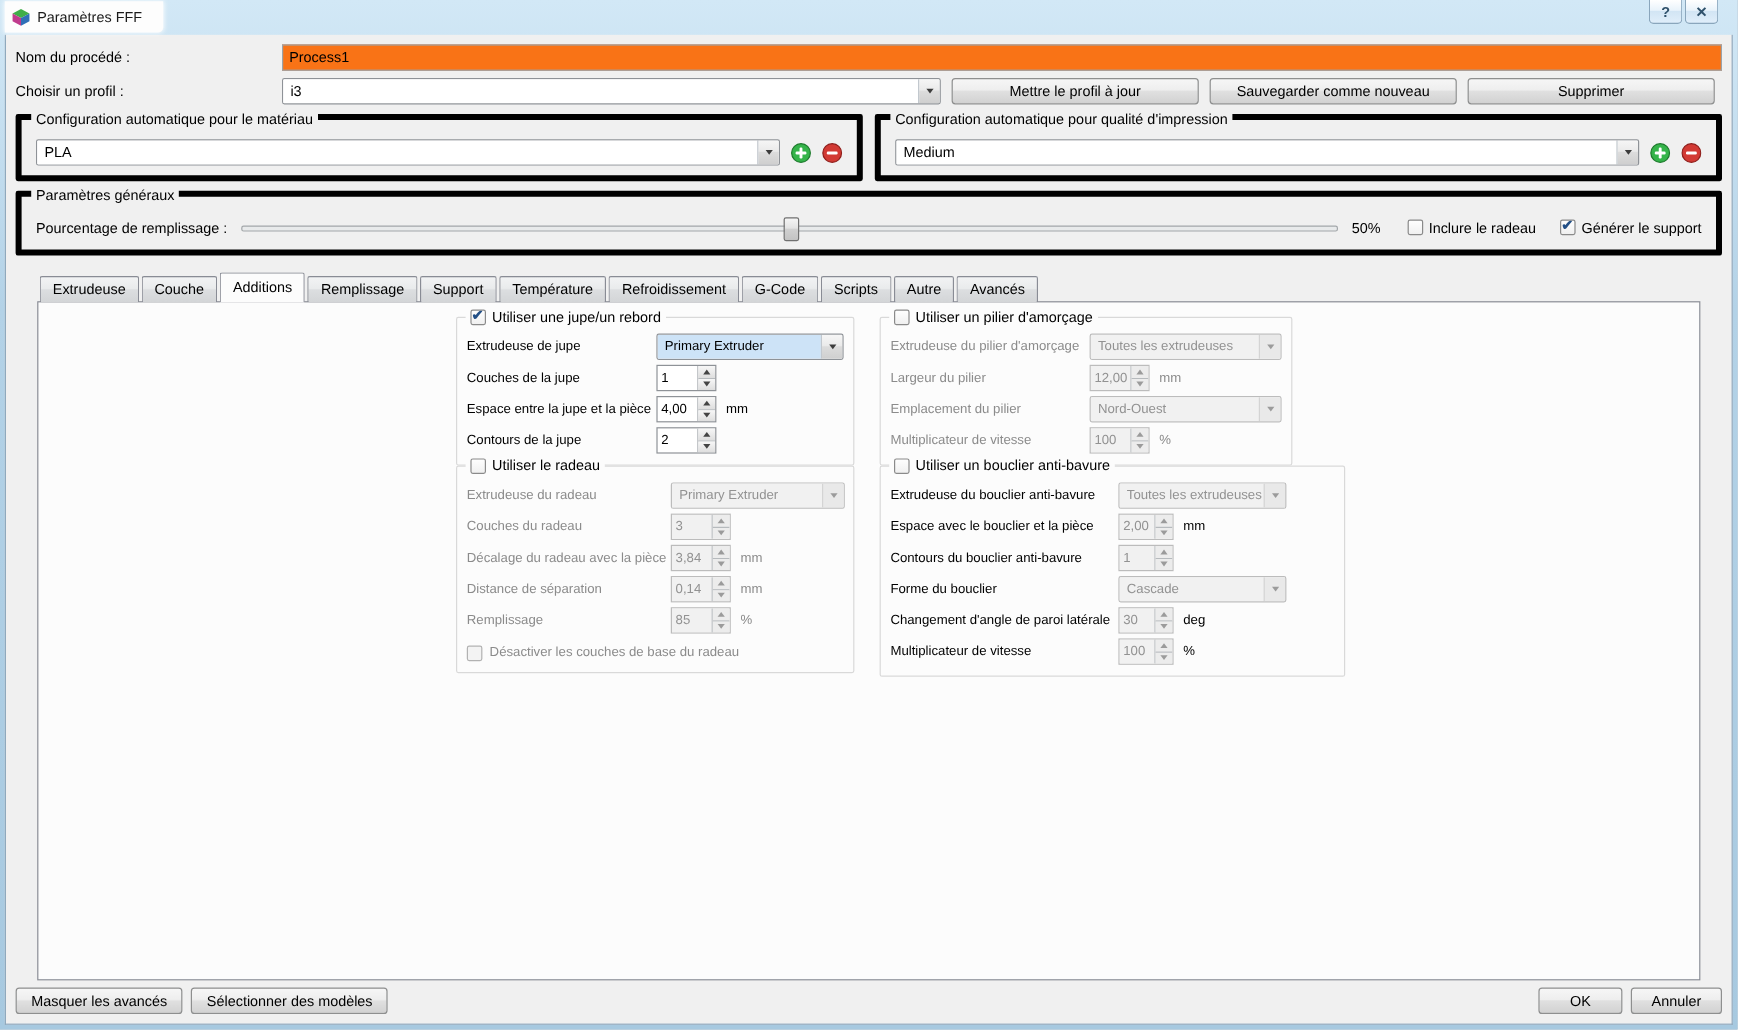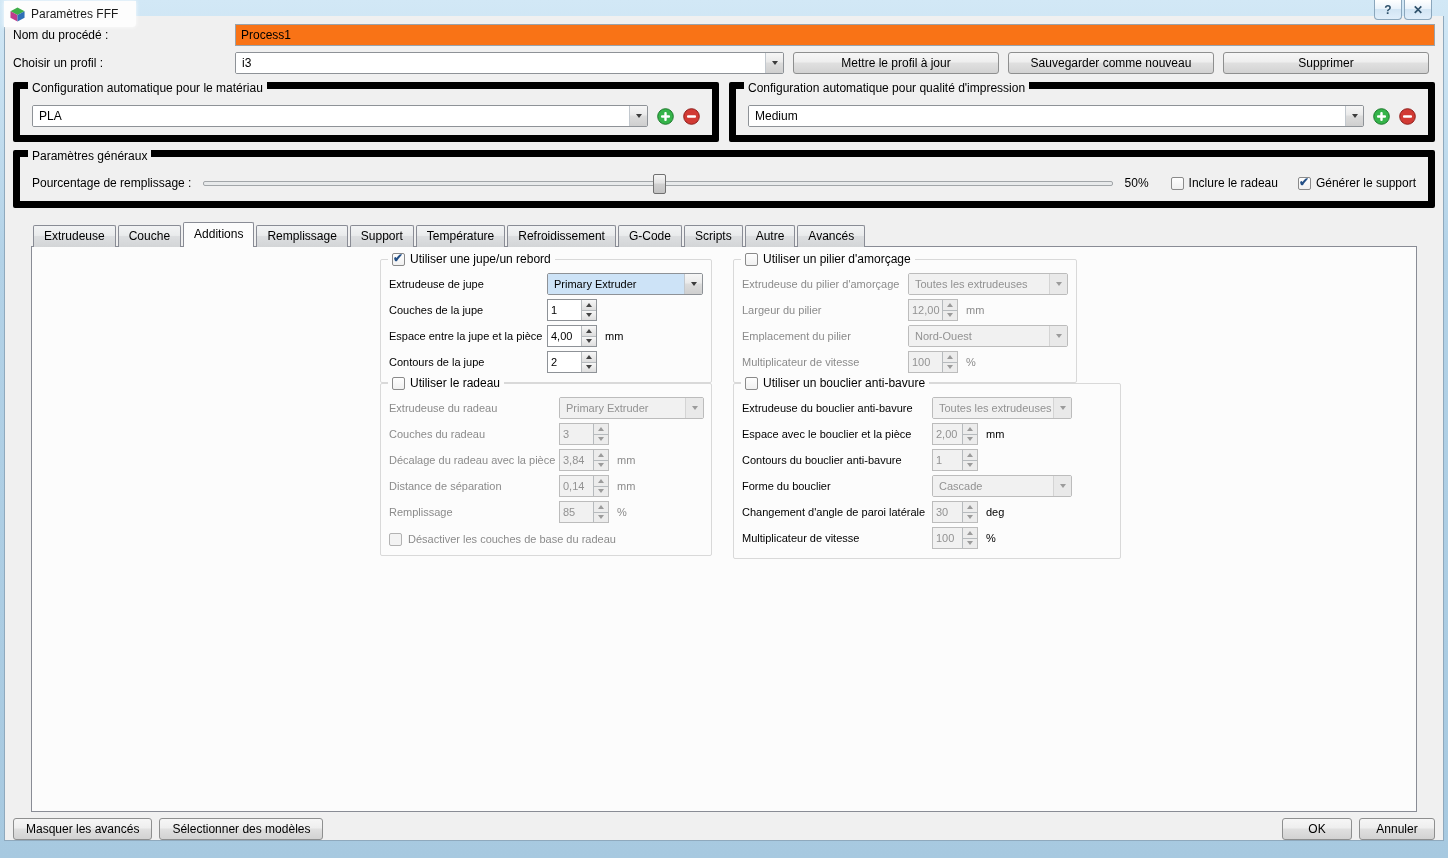--- a/index.html
+++ b/index.html
@@ -7,21 +7,21 @@
     width:1448px;height:858px;overflow:hidden;
     font-family:"Liberation Sans",sans-serif;font-size:12px;color:#000;
     background:#9db8cc;
   }
   .frame{
     width:1448px;height:858px;box-sizing:border-box;
     background:linear-gradient(#d2e8f6,#b3d2e7 30%,#a7c9e0);
     padding:0 4px 4px 4px;position:relative;
   }
   
-  .titlebar{height:16px;display:flex;align-items:flex-start;justify-content:space-between}
+  .titlebar{height:29px;display:flex;align-items:flex-start;justify-content:space-between}
   .title-chip{
     display:flex;align-items:center;gap:6px;height:26px;margin-top:1px;
     background:#fdfdfd;padding:0 18px 0 6px;border-radius:0 0 4px 0;
     box-shadow:0 0 4px rgba(255,255,255,.9);
   }
   .title-text{font-size:12px;color:#1b1b1b}
   .win-buttons{display:flex;gap:2px;margin-top:0;margin-right:12px}
   .win-btn{
     width:28px;height:20px;box-sizing:border-box;
     border:1px solid #8aa6bc;border-top:none;border-radius:0 0 4px 4px;
@@ -63,21 +63,21 @@
   .w549{flex:0 0 549px}
   
   .btn{
     height:22px;box-sizing:border-box;border:1px solid #8e8f8f;border-radius:3px;
     background:linear-gradient(#f6f6f6,#eeeeee 45%,#e0e0e0 50%,#d2d2d2);
     font:inherit;padding:0 12px;cursor:default;
   }
   .w206{flex:0 0 206px;margin-left:9px}
   
   .groupbox{
-    position:relative;border:7px solid #000000;border-radius:2px;
+    position:relative;border:5px solid #000000;border-radius:2px;
     padding:16px 12px 8px 12px;box-sizing:border-box;
   }
   .gb-title{position:absolute;top:-8px;left:8px;background:#f0f0f0;padding:0 4px;white-space:nowrap}
   .gb-inner{display:flex;align-items:center;gap:9px}
   .config-row{display:flex;gap:10px;margin-bottom:8px}
   .flex1{flex:1}
   .round-btn{width:17px;height:17px;display:inline-flex;cursor:default}
   
   .general-gb{margin-bottom:14px}
   .gen-inner{display:flex;align-items:center;gap:12px}
@@ -85,21 +85,21 @@
   .slider-track{
     position:absolute;left:0;right:0;top:8px;height:3px;
     background:#e8eaeb;border:1px solid #a2a6a9;border-radius:2px;
   }
   .slider-thumb{
     position:absolute;top:1px;width:11px;height:18px;margin-left:-5px;
     background:linear-gradient(#f5f5f5,#e3e3e3 45%,#d0d0d0 50%,#c3c3c3);
     border:1px solid #707070;border-radius:2px;
   }
   .pct{flex:0 0 34px}
-  .cbpair{display:flex;align-items:flex-end;gap:5px;white-space:nowrap}
+  .cbpair{display:flex;align-items:flex-start;gap:5px;white-space:nowrap}
   .cbpair + .cbpair{margin-left:8px}
   
   .checkbox{
     width:13px;height:13px;box-sizing:border-box;flex:0 0 13px;
     border:1px solid #8a8a8a;border-radius:2px;position:relative;
     background:linear-gradient(#fefefe,#f0f0f0);
   }
   .checkbox.checked::after{
     content:"✔";position:absolute;left:0px;top:-3px;
     font-size:12px;font-weight:bold;color:#234f86;

